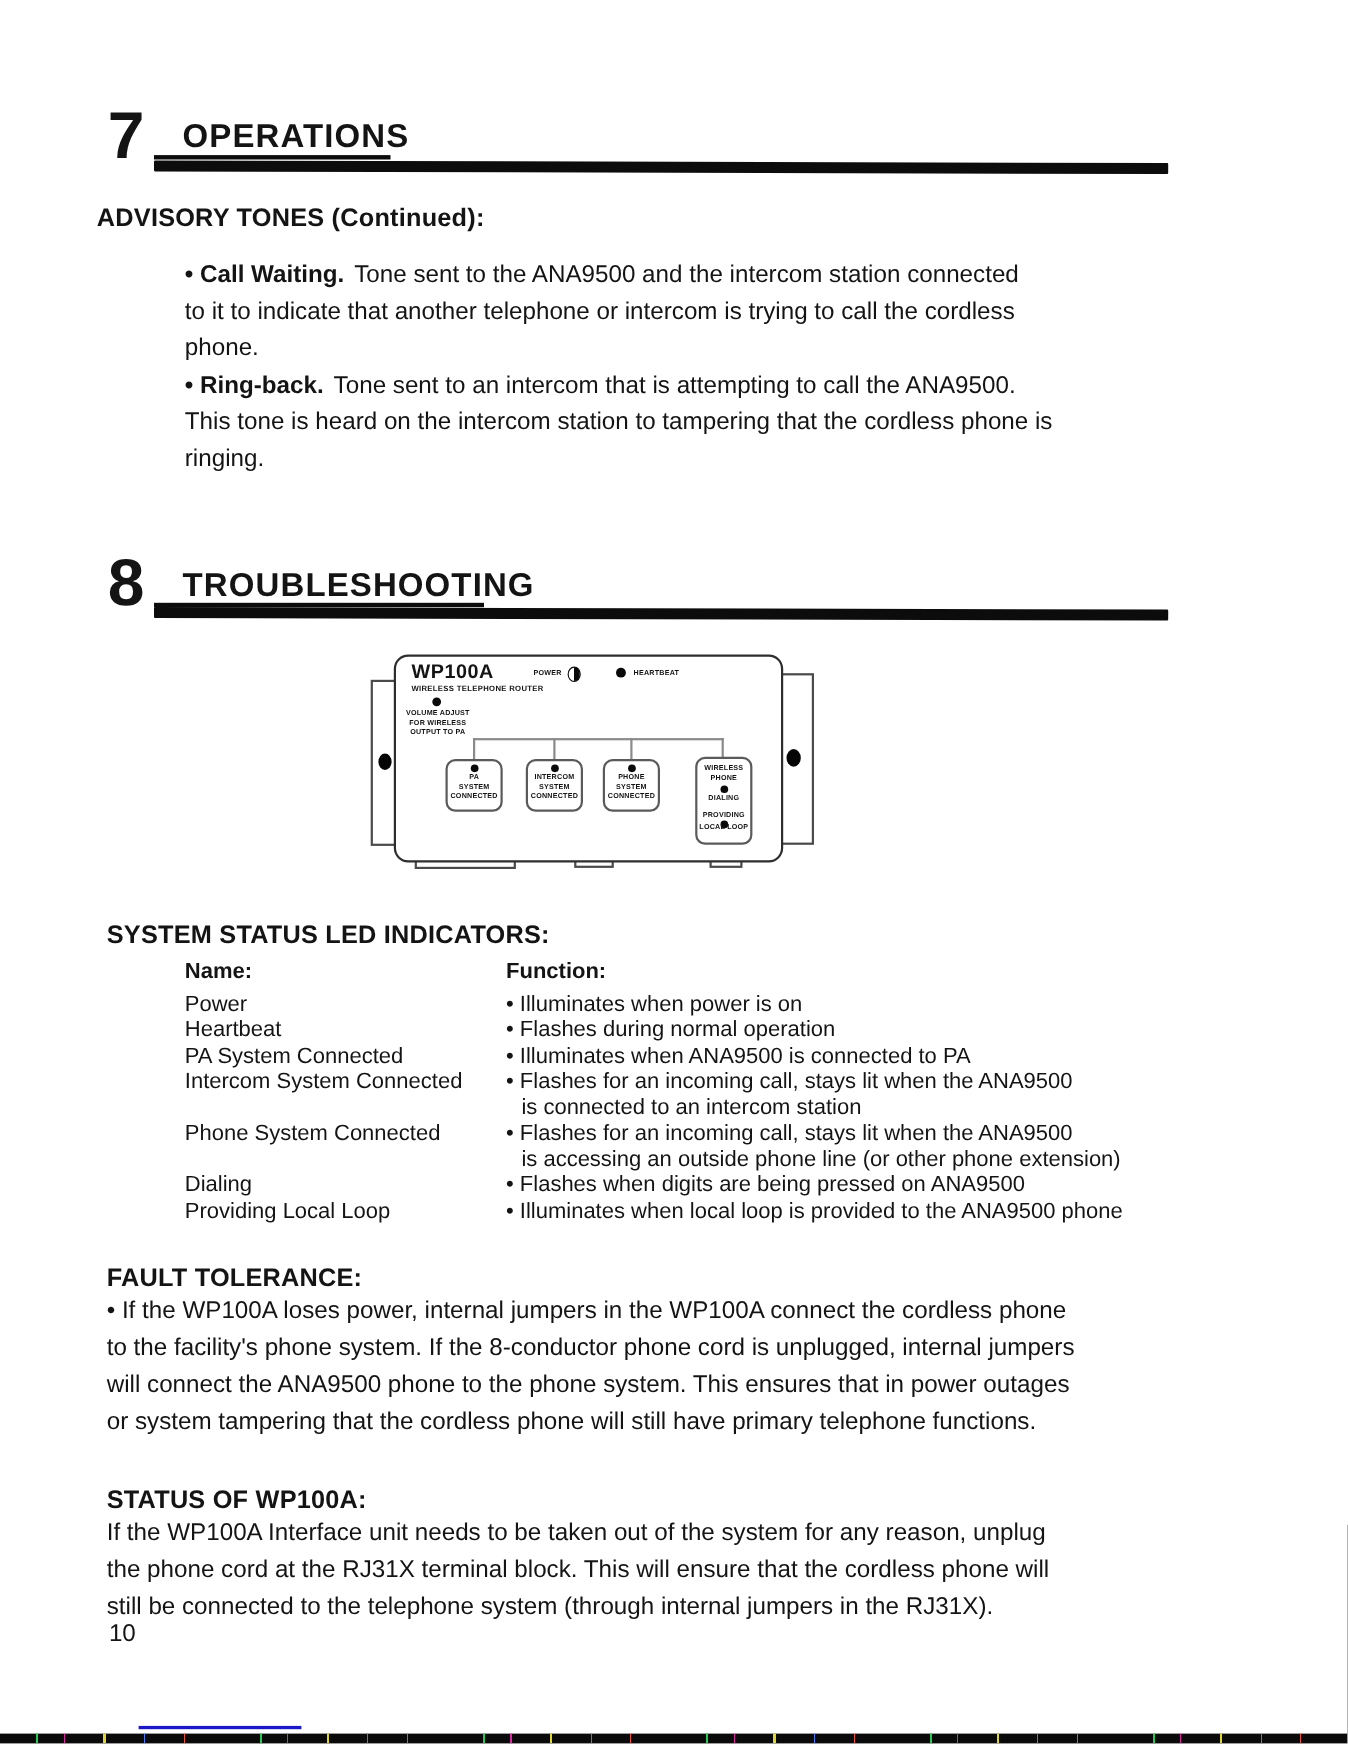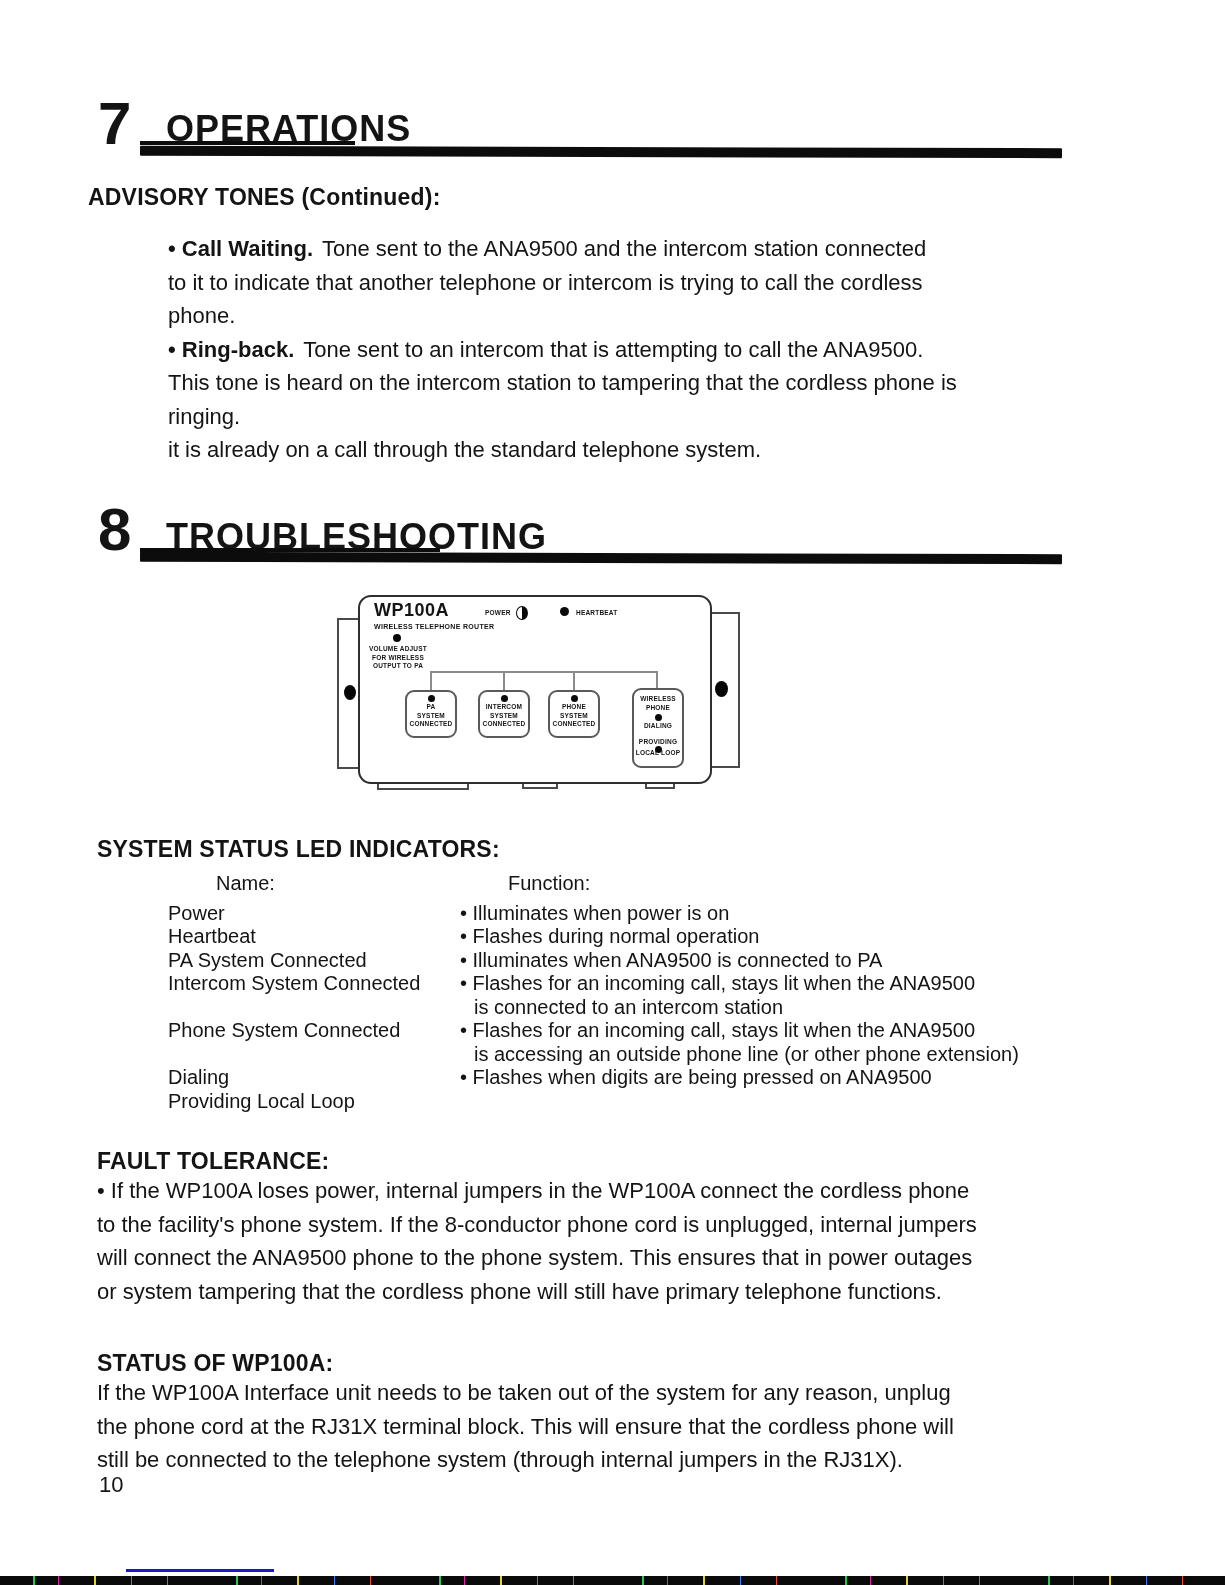--- a/index.html
+++ b/index.html
@@ -4,31 +4,31 @@
 <style>
   html,body{margin:0;padding:0;background:#777;}
   .page{
     position:relative;width:1225px;height:1585px;background:#ffffff;
     font-family:"Liberation Sans", sans-serif;color:#141414;overflow:hidden;
     margin:0 auto;
   }
   .abs{position:absolute;}
   
   .sec-num{font-size:60px;font-weight:bold;line-height:1;}
-  .sec-title{font-size:36px;font-weight:bold;letter-spacing:1px;}
+  .sec-title{font-size:30px;font-weight:bold;letter-spacing:1px;}
   .title-underline{background:#0c0c0c;height:4px;}
   .sec-bar{background:#0c0c0c;height:10px;border-radius:1px;}
   
   .h2{font-size:23px;font-weight:bold;letter-spacing:0.2px;}
   .body-lines{font-size:22px;line-height:33.5px;}
   .body-lines .lead{font-weight:bold;margin-right:9px;}
   
   .led-table{font-size:20px;line-height:23.5px;width:920px;}
   .lrow{display:flex;}
-  .lrow.headrow{font-weight:normal;margin-bottom:6px;margin-left:48px;}
+  .lrow.headrow{font-weight:bold;margin-bottom:6px;}
   .lname{width:292px;flex:0 0 292px;}
   .lfunc{flex:1;}
   .lfunc .f2{padding-left:14px;}
   
   .device{width:410px;height:210px;}
   .dev-body{
     position:absolute;left:28px;top:7px;width:350px;height:185px;
     border:2px solid #2e2e2e;border-radius:13px;background:#fff;z-index:2;
   }
   .flange{position:absolute;border:2px solid #4a4a4a;background:#fff;z-index:1;}
@@ -73,21 +73,20 @@
       <div><span class="lead">• Call Waiting.</span><span>Tone sent to the ANA9500 and the intercom station connected</span></div>
       <div>to it to indicate that another telephone or intercom is trying to call the cordless</div>
       <div>phone.</div>
     </div>
     <div>
       <div><span class="lead">• Ring-back.</span><span>Tone sent to an intercom that is attempting to call the ANA9500.</span></div>
       <div>This tone is heard on the intercom station to tampering that the cordless phone is</div>
       <div>ringing.</div>
     </div>
     <div>
-      <div>it is already on a call through the standard telephone system.</div>
     </div>
   </div>
 
   <div class="abs sec-num" style="left:98px;top:500px;">8</div>
   <div class="abs sec-title" style="left:166px;top:516px;">TROUBLESHOOTING</div>
   <div class="abs title-underline" style="left:140px;top:548px;width:300px;"></div>
   <div class="abs sec-bar" style="left:140px;top:553px;width:922px;transform:rotate(0.15deg);"></div>
 
   <div class="abs device" style="left:330px;top:588px;">
 
@@ -197,20 +196,24 @@
     </div>
     <div class="lrow">
       <div class="lname">Dialing</div>
       <div class="lfunc">
           <div>• Flashes when digits are being pressed on ANA9500</div>
           <div class="f2"></div>
         </div>
     </div>
     <div class="lrow">
       <div class="lname">Providing Local Loop</div>
+      <div class="lfunc">
+          <div>• Illuminates when local loop is provided to the ANA9500 phone</div>
+          <div class="f2"></div>
+        </div>
     </div>
   </div>
 
   <div class="abs h2" style="left:97px;top:1148px;">FAULT TOLERANCE:</div>
   <div class="abs body-lines" style="left:97px;top:1174px;width:1060px;">
     <div>• If the WP100A loses power, internal jumpers in the WP100A connect the cordless phone</div>
     <div>to the facility's phone system.  If the 8-conductor phone cord is unplugged, internal jumpers</div>
     <div>will connect the ANA9500 phone to the phone system.  This ensures that in power outages</div>
     <div>or system tampering that the cordless phone will still have primary telephone functions.</div>
   </div>

